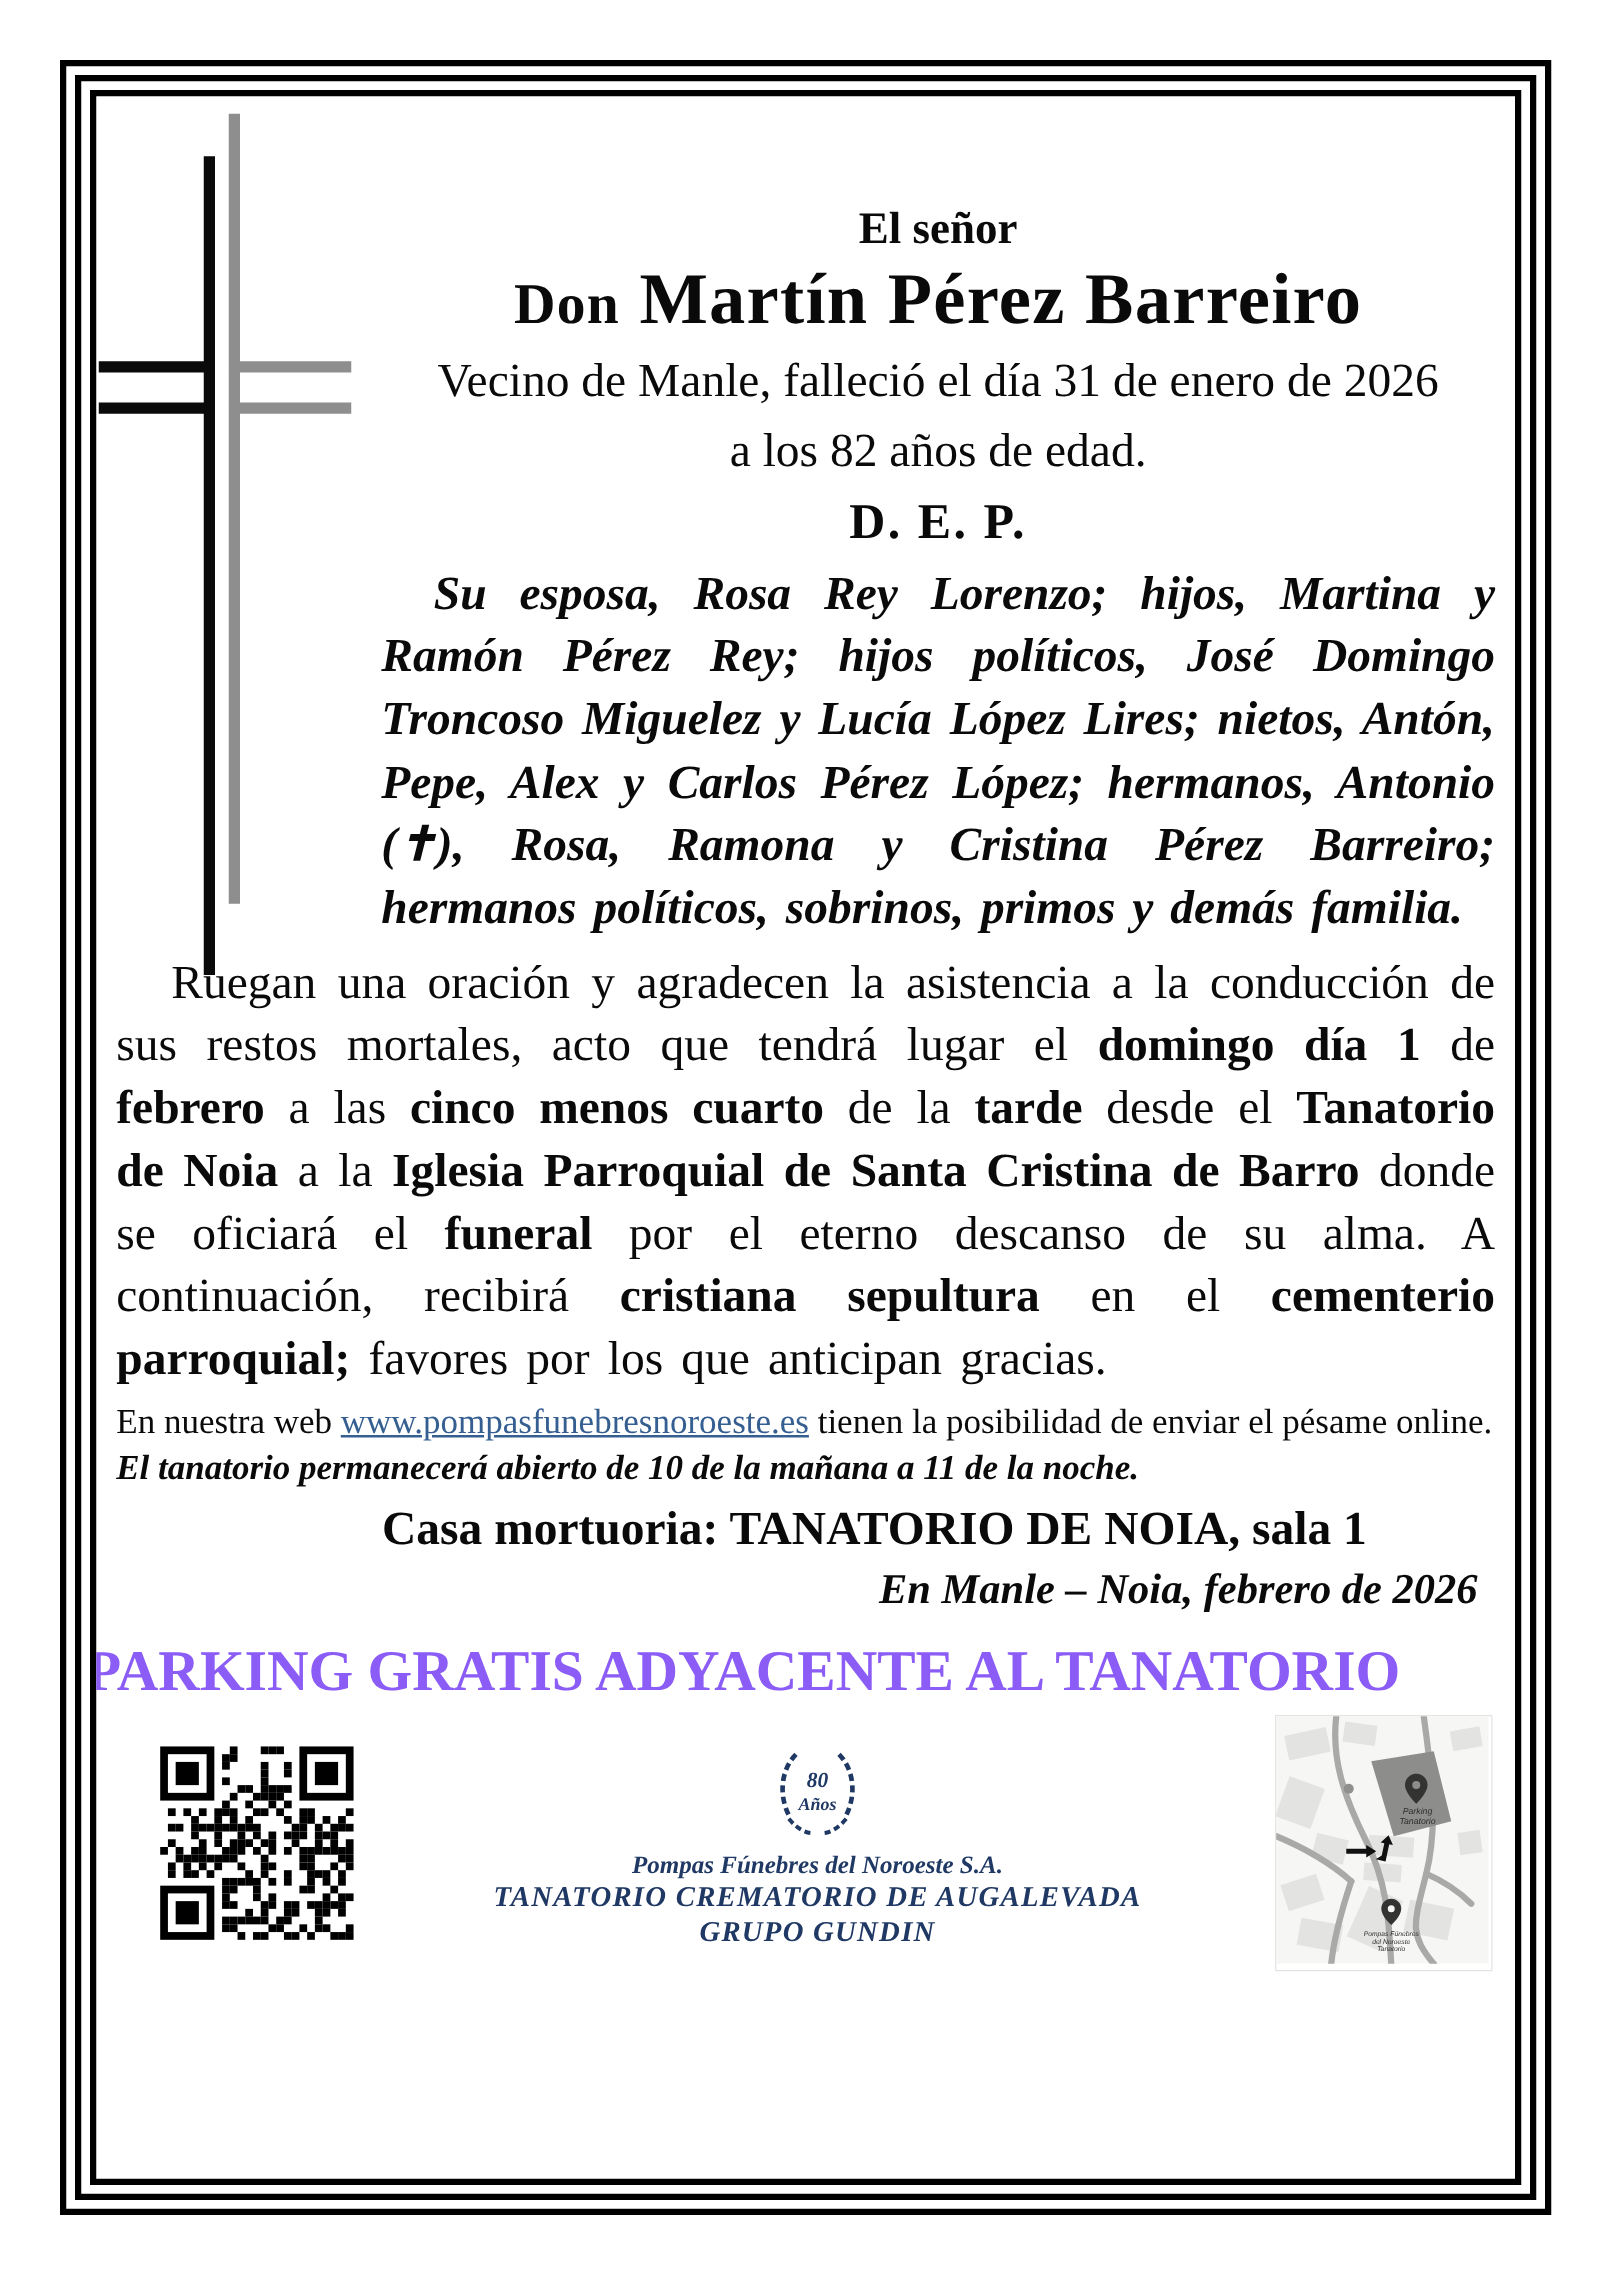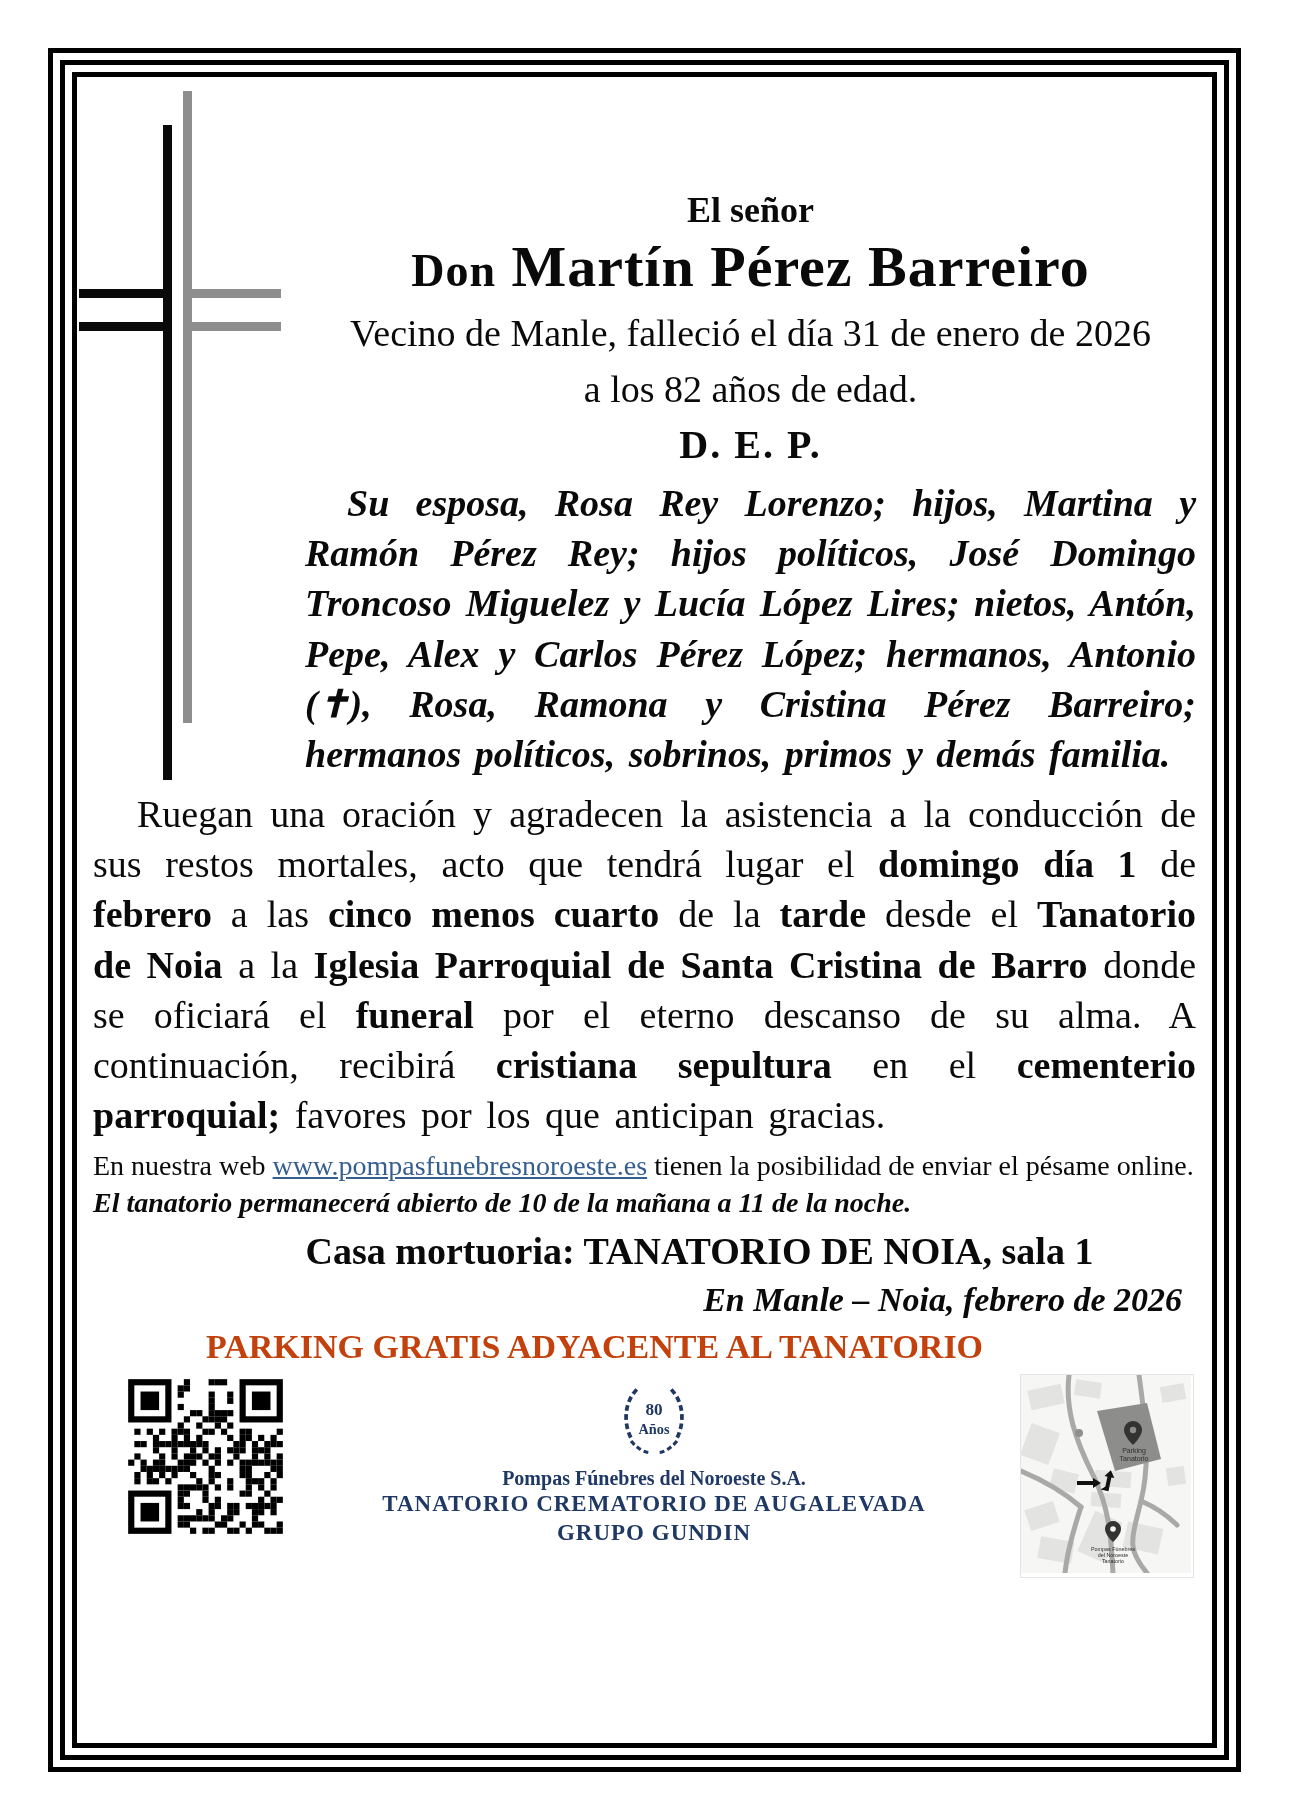--- a/index.html
+++ b/index.html
@@ -18,45 +18,45 @@
   .bar{position:absolute;}
   .bar.black{background:#0a0a0a;}
   .bar.gray{background:#8e8e8e;}
   .cv-gray{left:106px;top:14px;width:9px;height:632px;}
   .cv-black{left:86px;top:48px;width:9px;height:655px;}
   .ch-black-1{left:2px;top:212px;width:93px;height:9px;}
   .ch-black-2{left:2px;top:245px;width:93px;height:9px;}
   .ch-gray-1{left:108px;top:212px;width:96px;height:9px;}
   .ch-gray-2{left:108px;top:245px;width:96px;height:9px;}
 
-  .header-block{margin:112px 0 0 212px;text-align:center;}
+  .header-block{margin:84px 0 0 212px;text-align:center;}
   .el-senor{font-size:36px;font-weight:bold;line-height:1.22;}
   .name-line{margin:2px 0 0 0;font-size:58px;font-weight:bold;line-height:1.12;letter-spacing:1px;}
   .name-line .don{font-size:46px;}
   .sub-line{font-size:38px;line-height:1.32;margin-top:6px;}
   .sub-line.first{margin-top:8px;}
   .dep{font-size:40px;font-weight:bold;line-height:1.25;margin-top:6px;letter-spacing:2px;}
   .family{font-size:38px;font-weight:bold;font-style:italic;line-height:1.32;
     text-align:justify;text-align-last:left;text-indent:42px;margin:8px 0 0 0;word-spacing:4px;}
 
   .main-par{font-size:38px;line-height:1.32;text-align:justify;text-align-last:left;
     text-indent:44px;margin:10px 0 0 0;word-spacing:5px;}
 
   .web-line{font-size:28px;font-weight:normal;margin:8px 0 0 0;line-height:1.25;}
   .web-line a{color:#365f91;text-decoration:underline;}
   .hours-line{font-size:28px;font-weight:bold;font-style:italic;margin:2px 0 0 0;line-height:1.25;}
 
   .casa-line{font-size:38px;font-weight:bold;text-align:center;line-height:1.15;
     margin-top:10px;transform:translateX(55px);}
   .place-date{font-size:34px;font-weight:bold;font-style:italic;text-align:right;
     line-height:1.15;margin-top:6px;padding-right:14px;}
-  .parking-line{font-size:34px;font-weight:bold;color:#c2410c;text-align:center;
-    line-height:1.15;margin-top:8px;transform:translateX(-50px);}
-
-  .bottom-row{display:flex;align-items:flex-start;margin-top:8px;}
+  .parking-line{font-size:46px;font-weight:bold;color:#8b5cf6;text-align:center;
+    line-height:1.15;margin-top:20px;transform:translateX(-50px);}
+
+  .bottom-row{display:flex;align-items:center;margin-top:8px;font-style:italic;}
   .qr-wrap{margin-left:30px;width:165px;height:165px;}
   .brand{flex:1;text-align:center;color:#1f3864;margin-top:4px;}
   .badge{display:block;margin:0 auto;}
   .phone-row{font-size:34px;font-weight:bold;letter-spacing:9px;line-height:1.1;white-space:nowrap;}
   .phone-row .phone-icon{font-size:38px;letter-spacing:0;vertical-align:-2px;}
   .company{font-size:20px;font-weight:bold;line-height:1.2;margin-top:2px;}
   .facility{font-size:23px;font-weight:bold;line-height:1.25;letter-spacing:1px;}
   .group{font-size:23px;font-weight:bold;line-height:1.25;letter-spacing:1px;}
   .map-wrap{width:172px;margin-right:2px;border:1px solid #e4e4e2;}
 </style>

